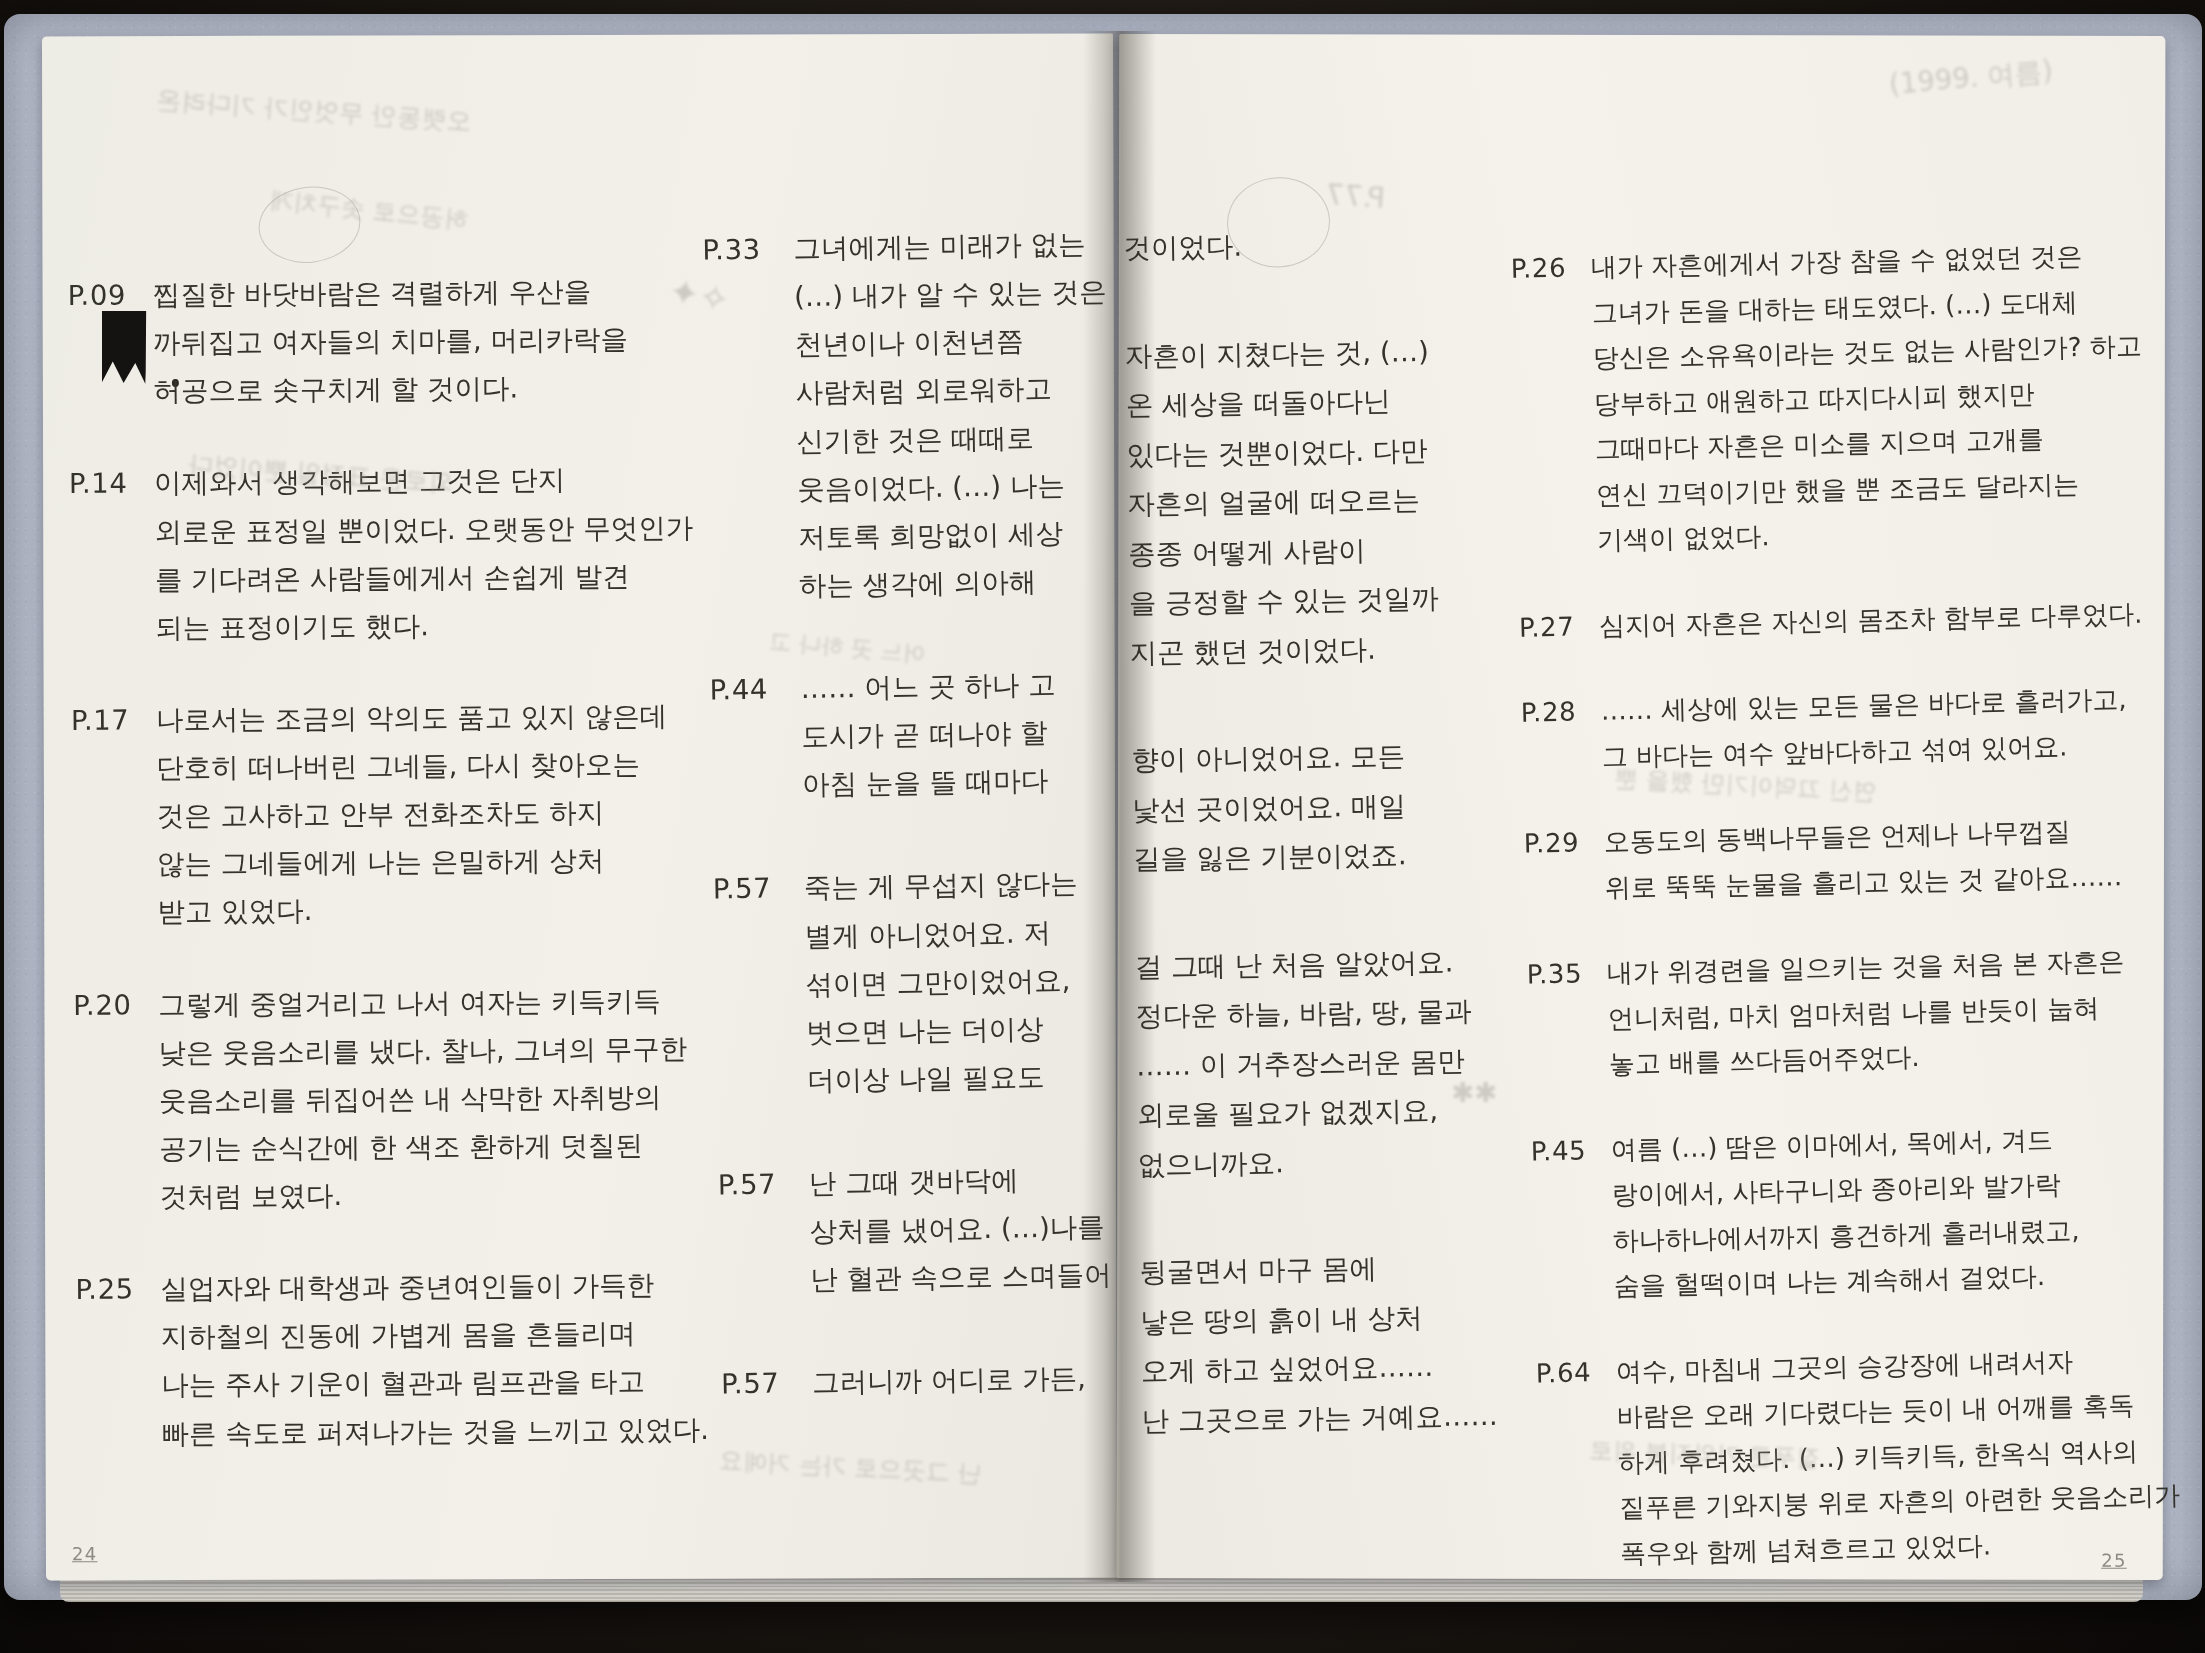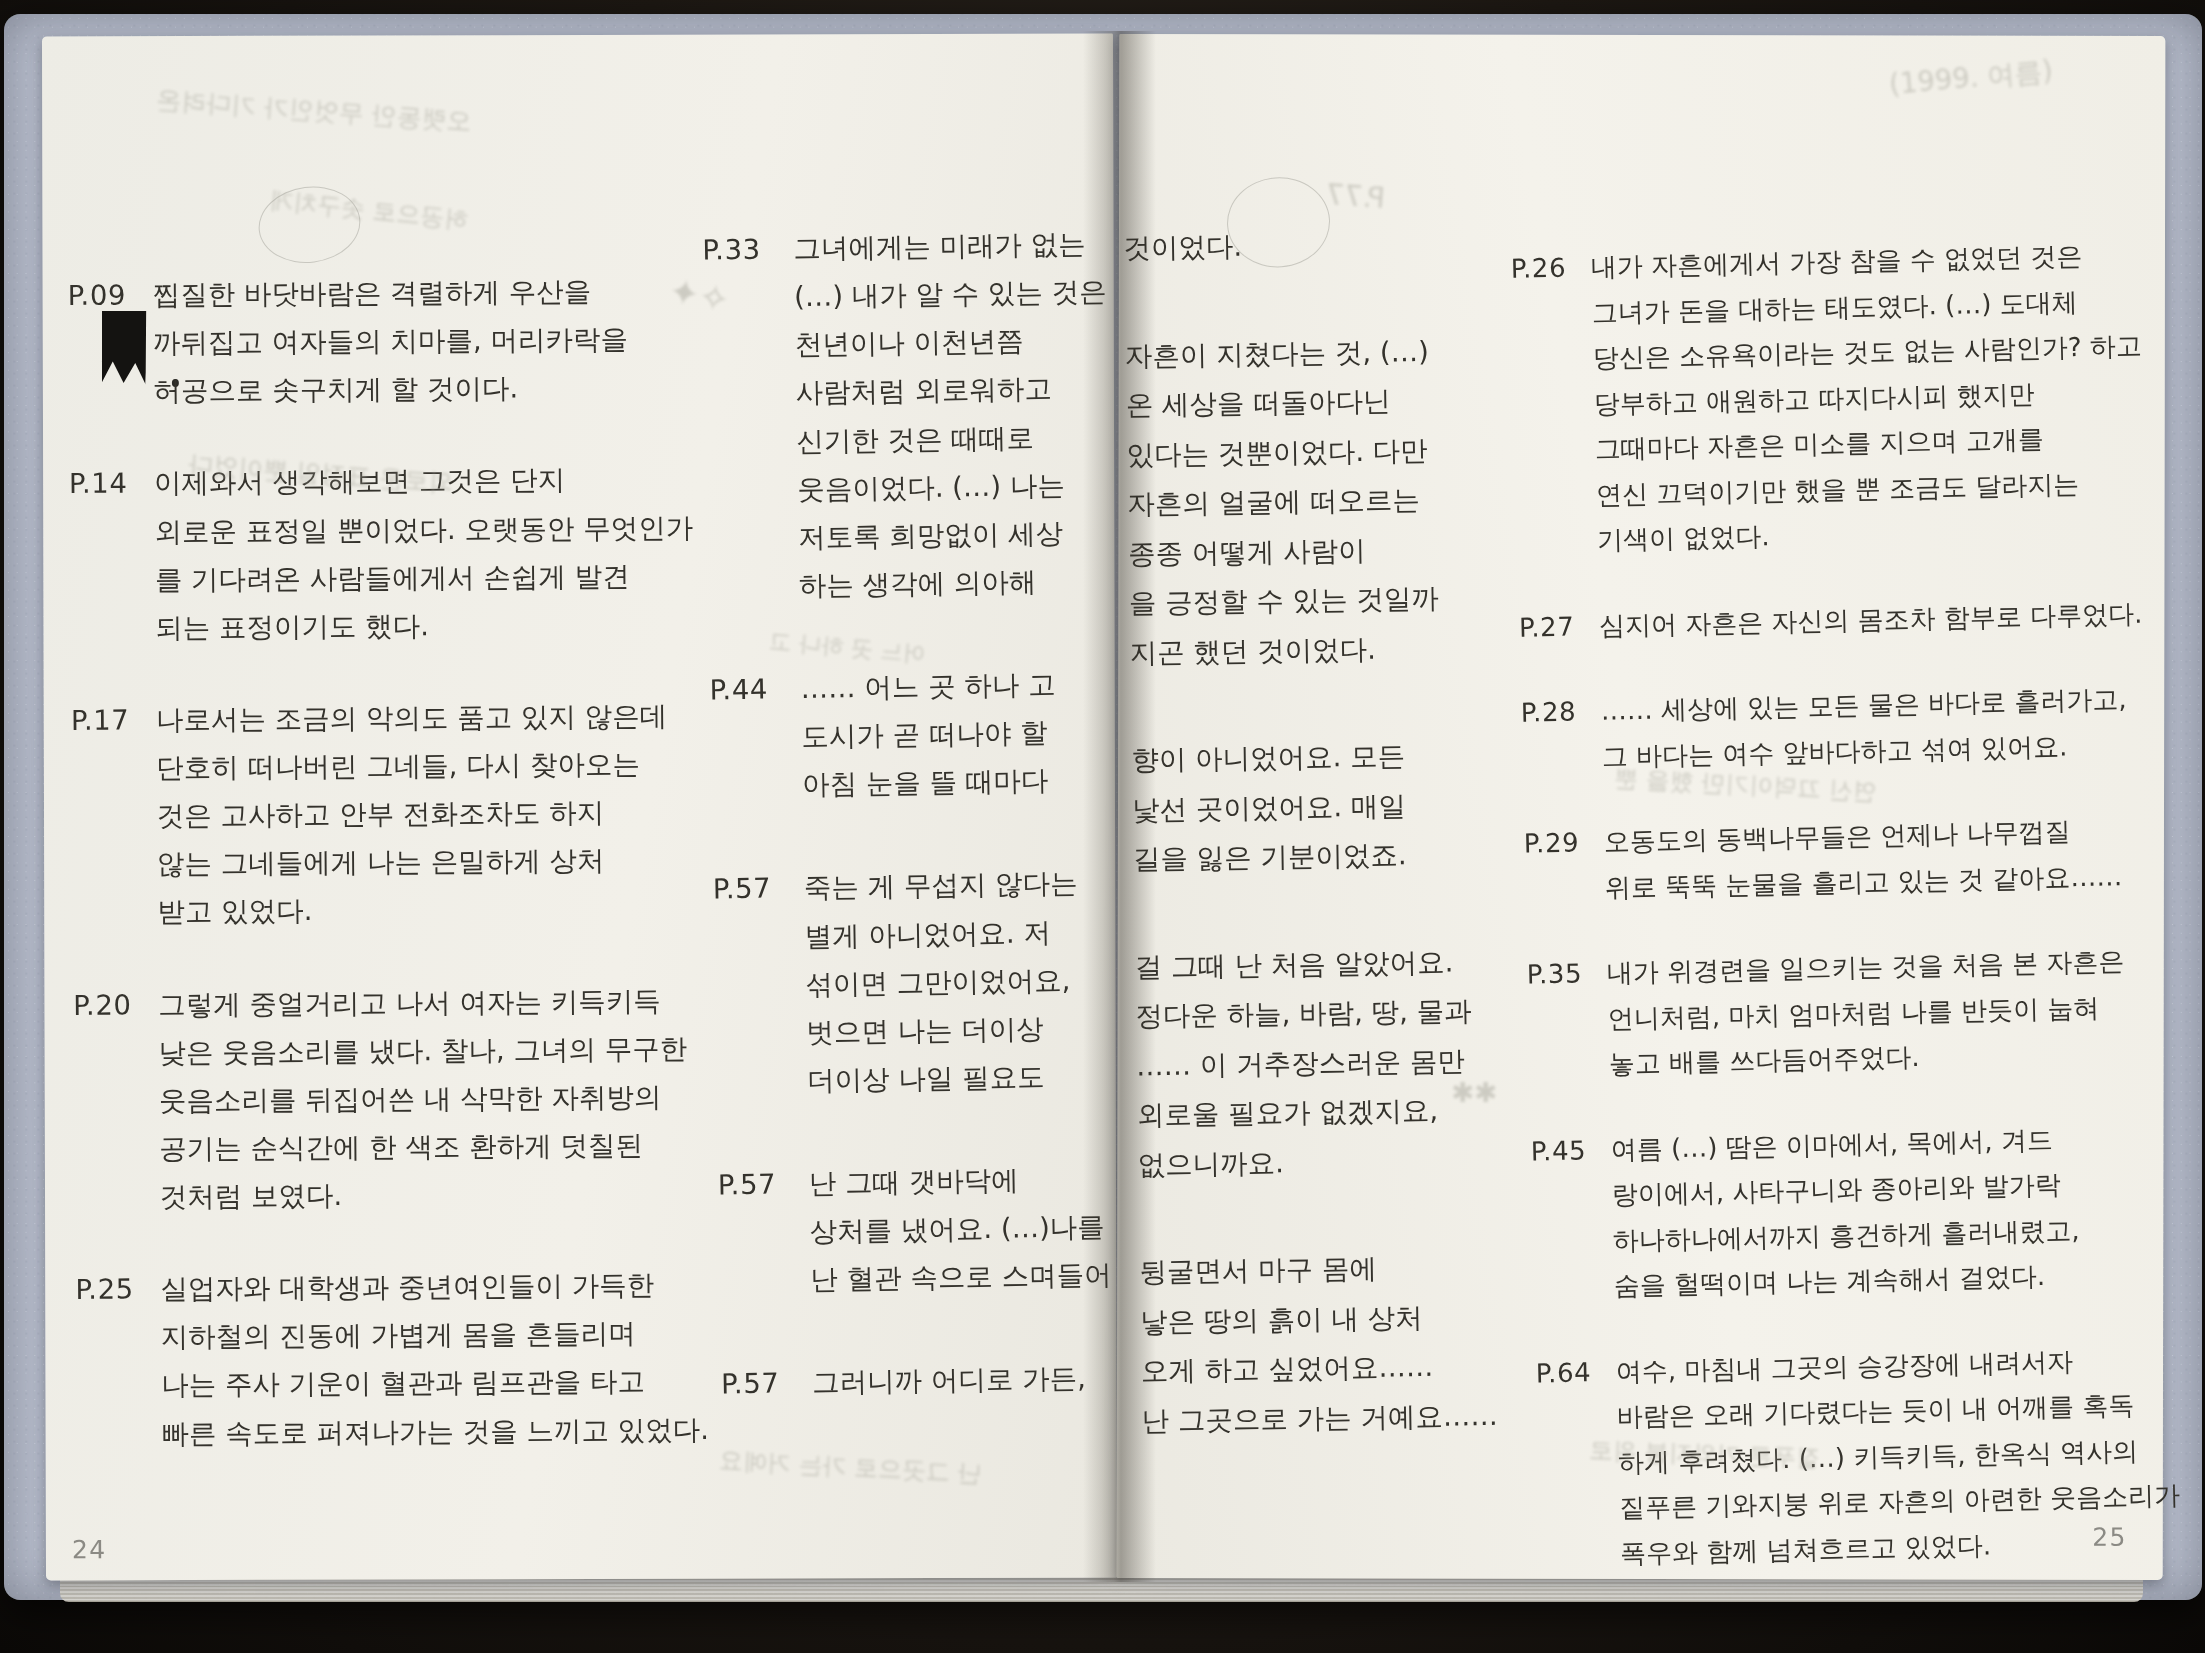--- a/index.html
+++ b/index.html
@@ -65,23 +65,23 @@
   .bookmark{
     position:absolute;left:58px;top:274px;width:46px;height:75px;background:#141311;
     clip-path:polygon(0% 2%,96% 0%,100% 98%,76% 70%,52% 97%,27% 69%,5% 97%);
     transform:rotate(2deg);
   }
   .bookmark-dot{position:absolute;left:129px;top:343px;width:6.9px;height:8.1px;border-radius:50%;background:#2c2b27;}
   
   .oval{position:absolute;border:1.9px solid rgba(122,120,112,.33);border-radius:50%;}
   .oval-left{left:216px;top:151px;width:100px;height:74px;transform:rotate(-7deg);}
   .oval-right{left:108px;top:143px;width:101px;height:88px;transform:rotate(-4deg);}
-  .pageno{position:absolute;font-size:25px;color:#8b8a84;letter-spacing:1.3px;}
+  .pageno{position:absolute;font-size:18px;color:#8b8a84;letter-spacing:1.3px;text-decoration:underline;}
   .pageno.pl{left:26px;bottom:16.3px;}
-  .pageno.pr{right:36px;bottom:28px;}
+  .pageno.pr{right:36px;bottom:9px;}
   
   #ghost-layer{position:absolute;left:0;top:0;width:100%;height:100%;pointer-events:none;}
   .ghost{
     position:absolute;color:#a6a59a;opacity:.48;filter:blur(1.5px);
     white-space:nowrap;transform-origin:center;
   }
 </style>
 </head>
 <body>
 

